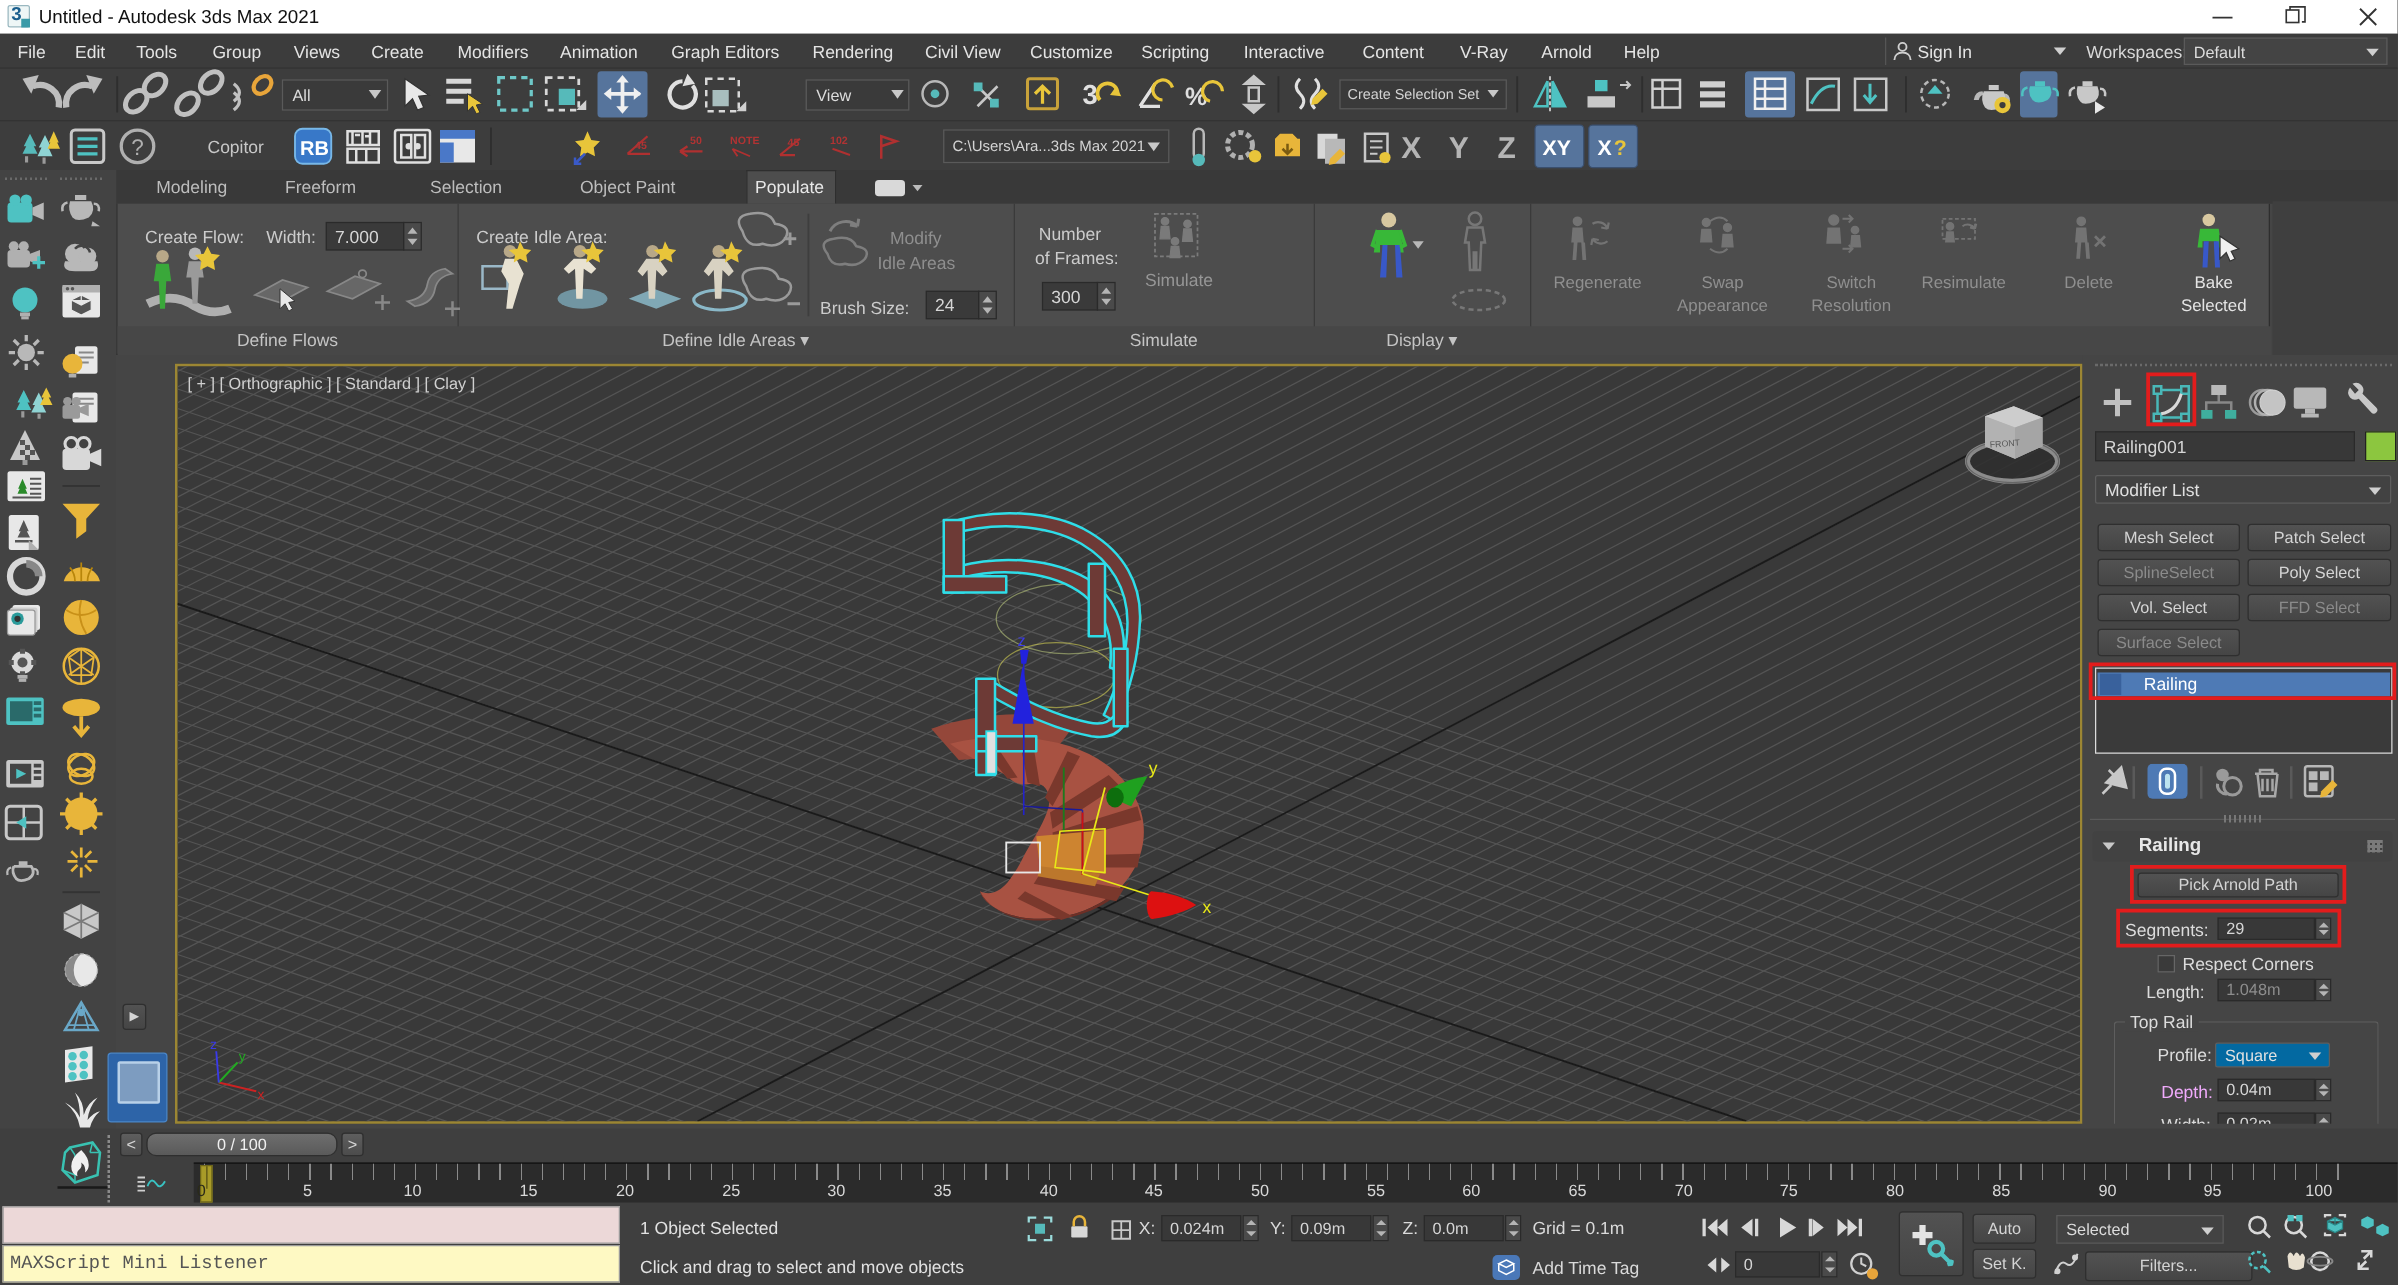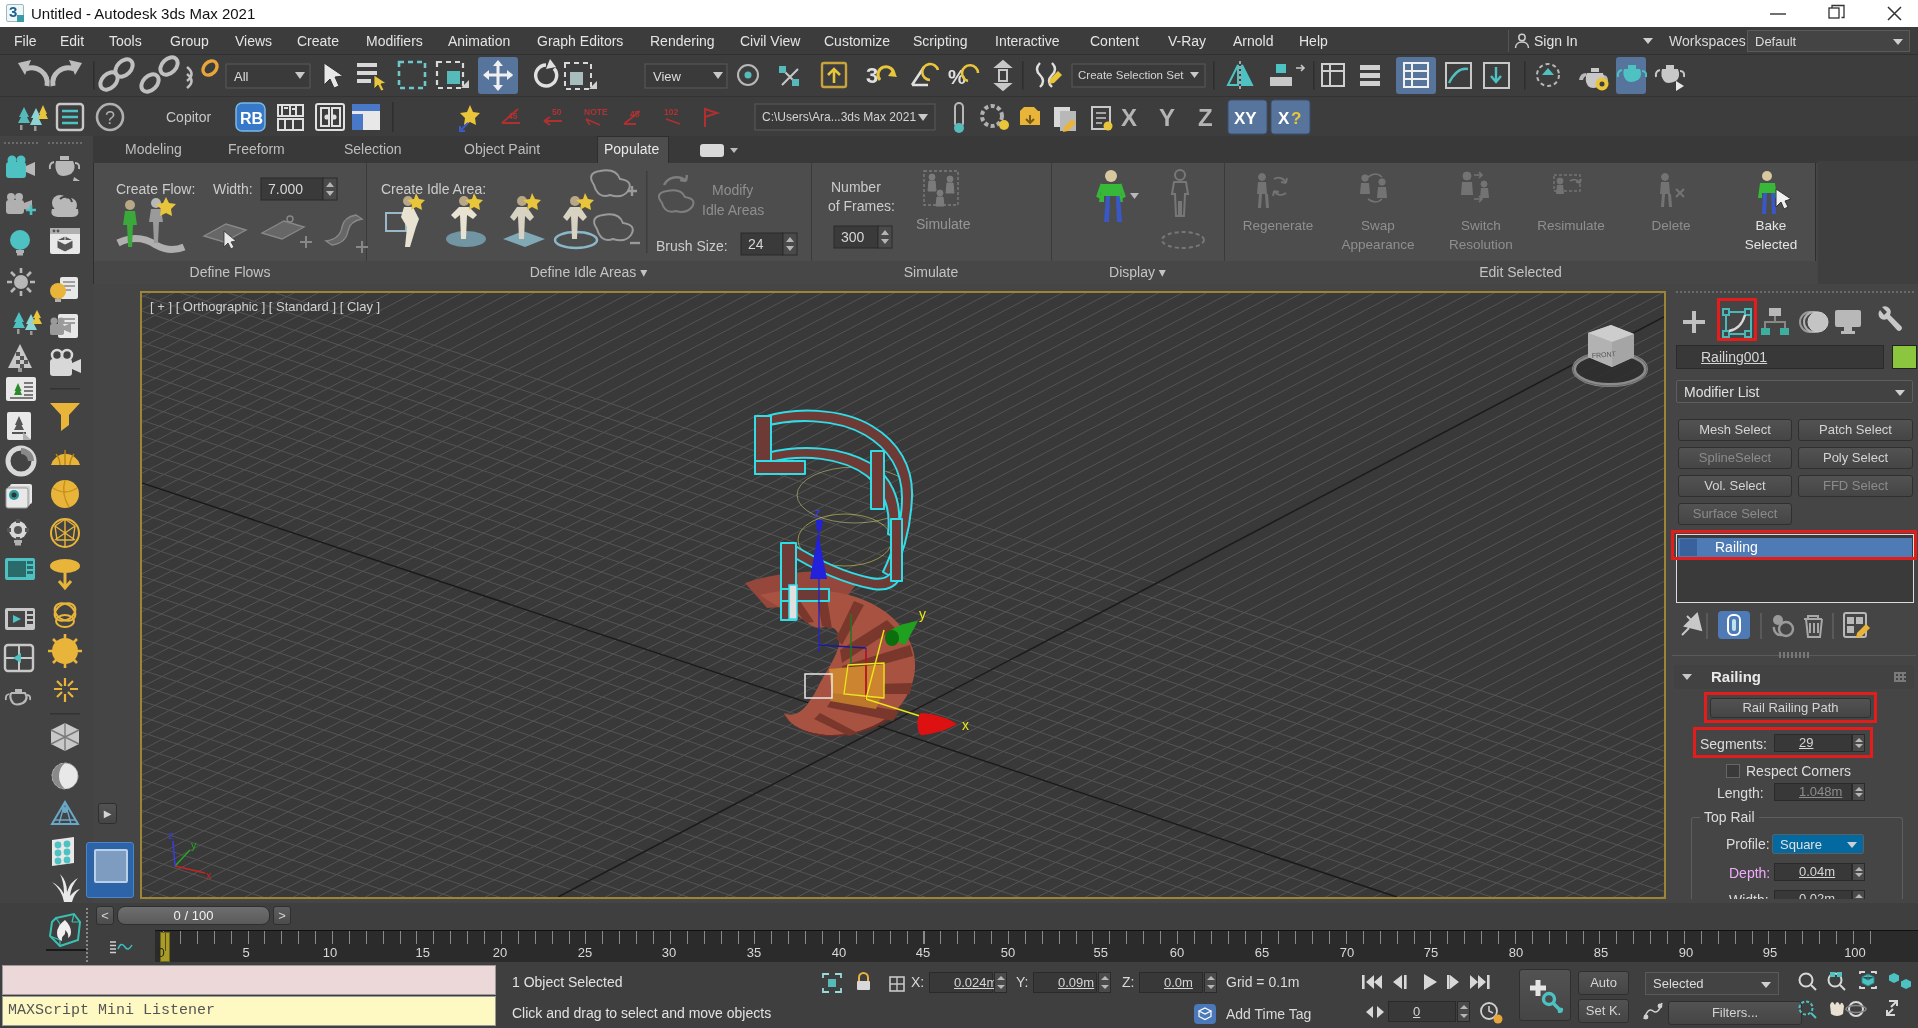--- a/index.html
+++ b/index.html
@@ -2,21 +2,21 @@
 <html><head>
 <meta charset="utf-8">
 <style>
   * { margin:0; padding:0; box-sizing:border-box; }
   html,body { width:1918px; height:1028px; overflow:hidden; background:#454545;
     font-family:"Liberation Sans", sans-serif; }
   #app { position:absolute; width:1918px; height:1028px; background:#454545; }
   .abs { position:absolute; }
   .txt { position:absolute; white-space:nowrap; }
   .fld { position:absolute; background:#383838; border:1px solid #2a2a2a;
-    color:#d6d6d6; font-size:13px; line-height:20px; padding-left:24px;text-decoration:underline; }
+    color:#d6d6d6; font-size:13px; line-height:20px; padding-left:6px; }
   .btn3d { position:absolute; background:linear-gradient(#525252,#454545);
     border:1px solid #2f2f2f; border-radius:3px; color:#d4d4d4;
     font-size:13px; text-align:center; }
   .spn { position:absolute; width:13px; background:#4a4a4a; border:1px solid #2a2a2a; }
   .spn:before { content:""; position:absolute; left:2px; top:3px;
     border-left:4px solid transparent; border-right:4px solid transparent;
     border-bottom:4px solid #b5b5b5; }
   .spn:after { content:""; position:absolute; left:2px; bottom:3px;
     border-left:4px solid transparent; border-right:4px solid transparent;
     border-top:4px solid #b5b5b5; }
@@ -334,21 +334,20 @@
     <div class="vsep1" style="left:272px;top:0;height:121px;background:#3a3a3a;"></div>
     <div class="vsep1" style="left:717px;top:0;height:121px;background:#3a3a3a;"></div>
     <div class="vsep1" style="left:957px;top:0;height:121px;background:#3a3a3a;"></div>
     <div class="vsep1" style="left:1130px;top:0;height:121px;background:#3a3a3a;"></div>
 
     <div class="abs" style="left:0;top:98px;width:1723px;height:23px;background:#474747;">
       <div class="txt" style="top:3px;left:0;width:272px;text-align:center;font-size:14px;color:#c4c4c4;">Define Flows</div>
       <div class="txt" style="top:3px;left:272px;width:445px;text-align:center;font-size:14px;color:#c4c4c4;">Define Idle Areas ▾</div>
       <div class="txt" style="top:3px;left:717px;width:240px;text-align:center;font-size:14px;color:#c4c4c4;">Simulate</div>
       <div class="txt" style="top:3px;left:957px;width:173px;text-align:center;font-size:14px;color:#c4c4c4;">Display ▾</div>
-      <div class="txt" style="top:3px;left:1130px;width:593px;text-align:center;font-size:14px;color:#c4c4c4;">Edit Selected</div>
     </div>
     <svg class="abs" style="left:0;top:0;" width="1723" height="98" viewBox="0 0 1723 98">
       <g font-family="Liberation Sans" font-size="14" fill="#cccccc">
         <text x="22" y="31">Create Flow:</text>
         <text x="119" y="31">Width:</text>
         <text x="287" y="31">Create Idle Area:</text>
         <text x="737" y="29">Number</text>
         <text x="734" y="48">of Frames:</text>
       </g>
 
@@ -1220,21 +1219,21 @@
     </svg>
 
     <div class="abs" style="left:6px;top:371px;width:244px;height:1px;background:#5a5a5a;"></div>
     <div class="abs" style="left:113px;top:368px;width:30px;height:6px;background-image:repeating-linear-gradient(90deg,#777 0 2px,transparent 2px 4px);"></div>
 
     <div class="abs" style="left:8px;top:381px;width:240px;height:24px;background:#424242;border-radius:3px;">
       <div class="abs" style="left:8px;top:9px;border-left:5px solid transparent;border-right:5px solid transparent;border-top:6px solid #c8c8c8;"></div>
       <div class="txt" style="left:37px;top:3px;font-size:15px;font-weight:bold;color:#e8e8e8;">Railing</div>
       <div class="abs" style="right:8px;top:7px;width:12px;height:10px;background-image:repeating-linear-gradient(90deg,#888 0 2px,transparent 2px 4px),repeating-linear-gradient(0deg,#888 0 2px,transparent 2px 4px);opacity:.8;"></div>
     </div>
-    <div class="btn3d" style="left:44px;top:414px;width:161px;height:20px;line-height:18px;">Rail Railing Path</div>
+    <div class="btn3d" style="left:44px;top:414px;width:161px;height:20px;line-height:18px;">Pick Arnold Path</div>
     <div class="redbox" style="left:38px;top:408px;width:173px;height:31px;"></div>
     <div class="txt" style="left:34px;top:452px;font-size:14px;color:#dcdcdc;">Segments:</div>
     <div class="fld" style="left:108px;top:450px;width:78px;height:18px;line-height:16px;">29</div>
     <div class="spn" style="left:186px;top:450px;height:18px;"></div>
     <div class="redbox" style="left:27px;top:443px;width:180px;height:31px;"></div>
     <div class="abs" style="left:60px;top:480px;width:14px;height:14px;background:#3a3a3a;border:1px solid #666;"></div>
     <div class="txt" style="left:80px;top:479px;font-size:14px;color:#dcdcdc;">Respect Corners</div>
     <div class="txt" style="left:51px;top:501px;font-size:14px;color:#dcdcdc;">Length:</div>
     <div class="fld" style="left:108px;top:499px;width:78px;height:18px;line-height:16px;color:#8d8d8d;">1.048m</div>
     <div class="spn" style="left:186px;top:499px;height:18px;"></div>

